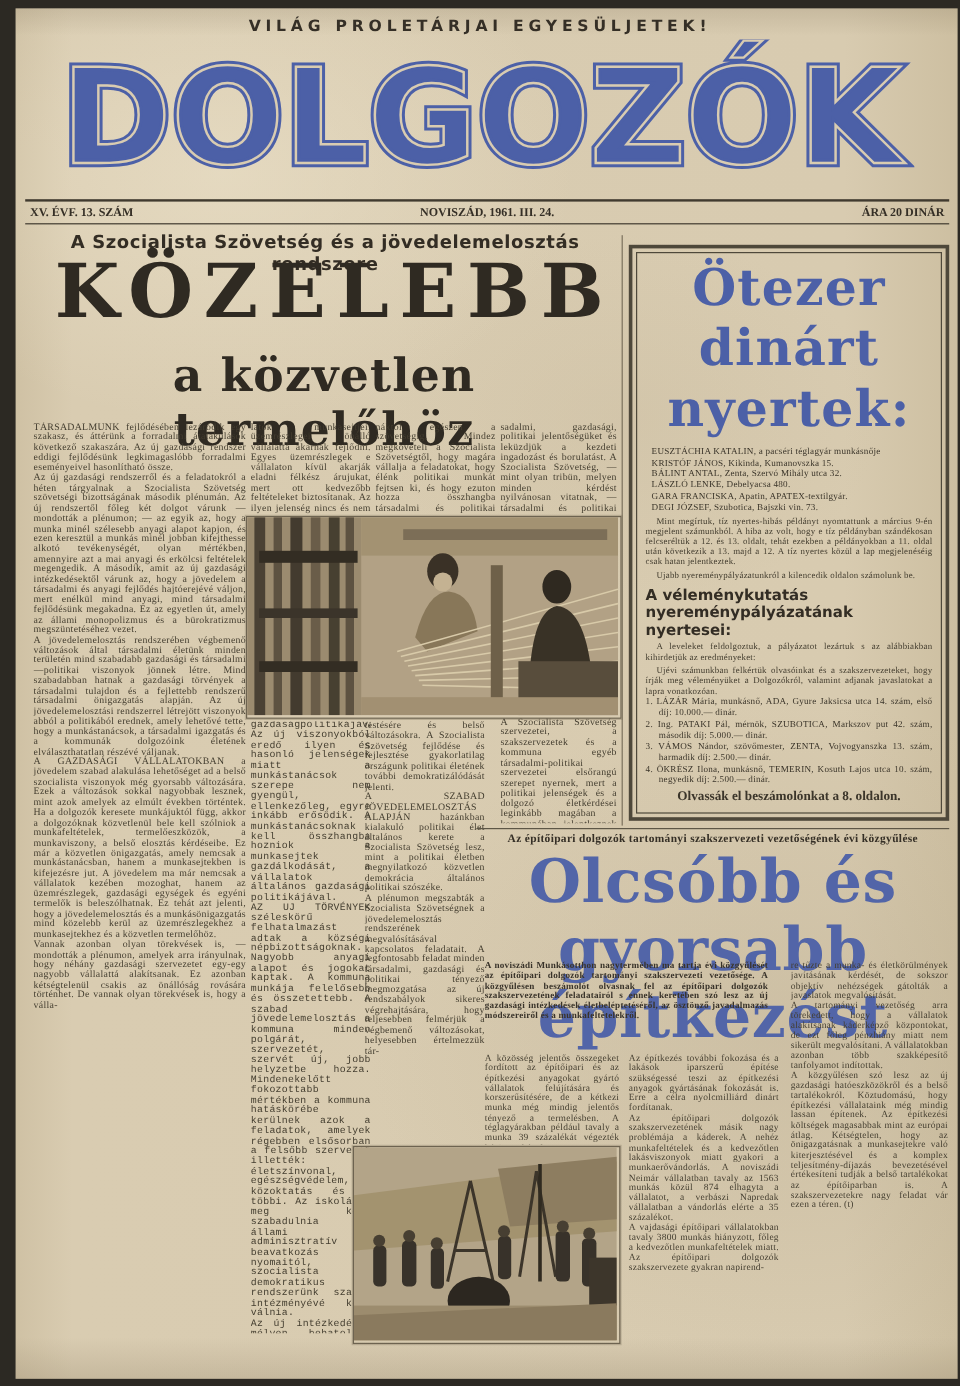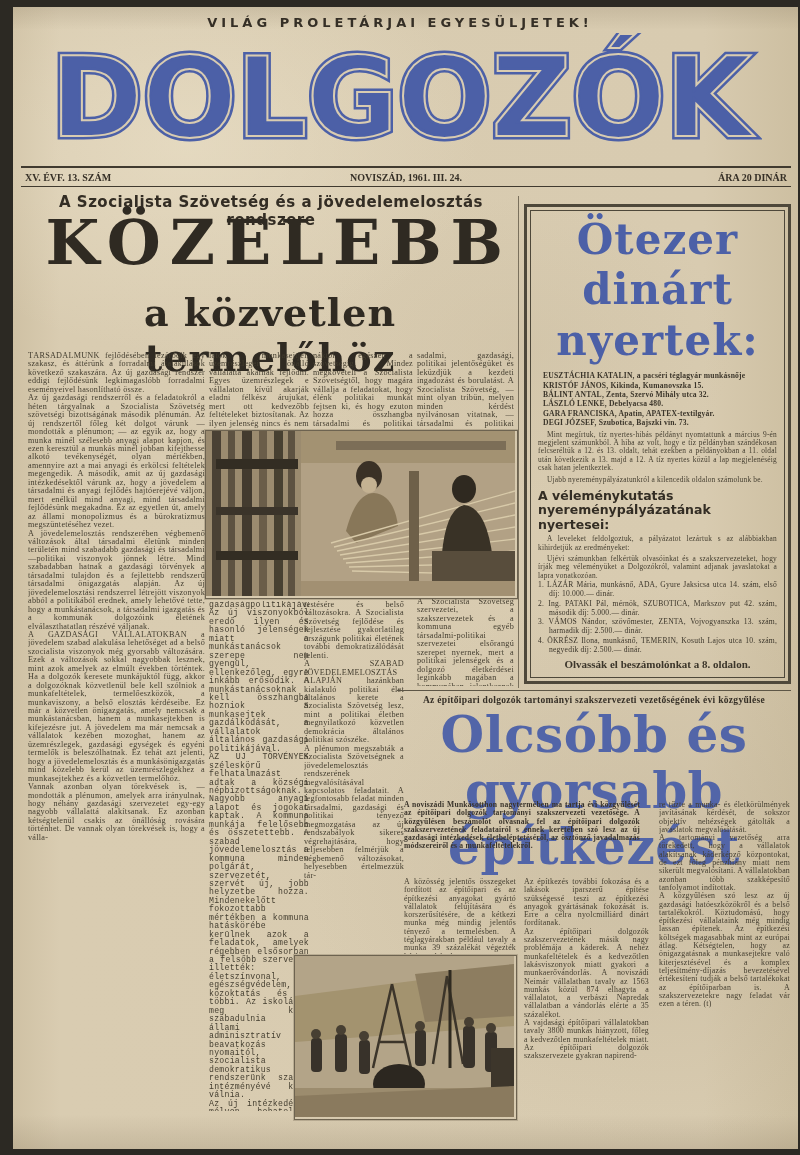--- a/index.html
+++ b/index.html
@@ -78,21 +78,21 @@
     border:3px solid #4e483a;outline:1px solid #4e483a;outline-offset:-7px;
     box-sizing:border-box;padding:8px 11px;overflow:hidden;
   }
   .pb-head{
     text-align:center;font-family:"DejaVu Serif", serif;font-weight:bold;
     font-size:42px;line-height:1.2;color:#4c60a7;white-space:pre-line;
     letter-spacing:1px;margin-bottom:5px;
   }
   .pb-winner{
     font-size:7.6px;line-height:9.4px;color:#3b352a;
-    padding-left:17px;text-indent:-12px;letter-spacing:.2px;font-weight:bold;
+    padding-left:17px;text-indent:-12px;letter-spacing:.2px;
   }
   .pb-para{
     font-size:7.4px;line-height:8.4px;text-align:justify;color:#433d2f;
     text-indent:9px;margin-top:3px;letter-spacing:.2px;
   }
   .pb-subhead{
     font-family:"DejaVu Sans", sans-serif;font-weight:bold;
     font-size:12.5px;line-height:1.15;color:#332d24;margin:5px 0 2px 0;
   }
   .pb-result{

